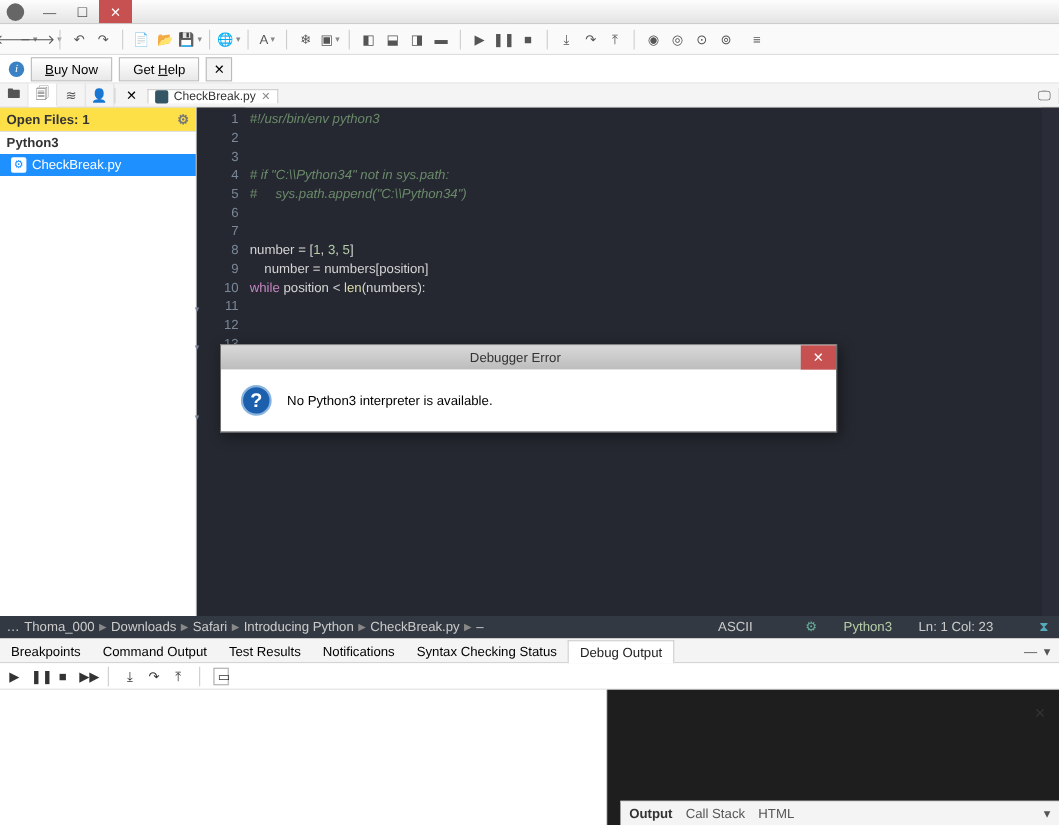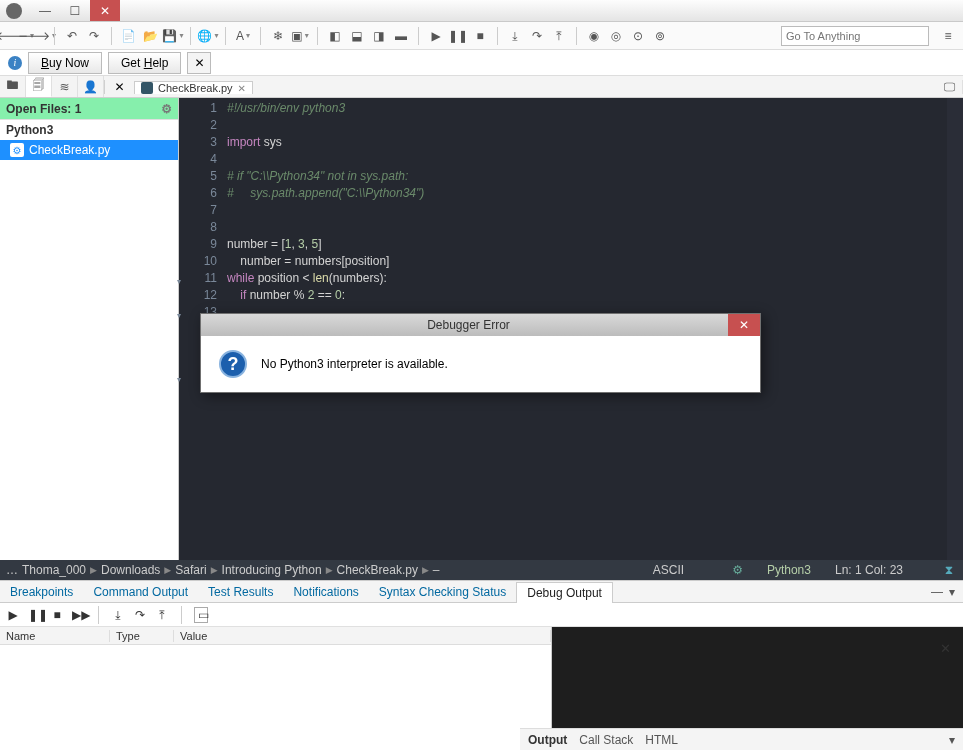--- a/index.html
+++ b/index.html
@@ -19,21 +19,21 @@
 .hamburger { width:18px; margin-left:6px; }
 .trialbar { height:26px; background:#fff; border-bottom:1px solid #ddd; display:flex; align-items:center; padding:0 8px; gap:6px; }
 .info-badge { width:14px; height:14px; border-radius:50%; background:#3b82c4; color:#fff; display:flex; align-items:center; justify-content:center; font-size:10px; font-style:italic; font-family:Georgia,serif; }
 .trialbar .msg { flex:1; color:#333; }
 .trialbar .btn { border:1px solid #bbb; background:linear-gradient(#fff,#e8e8e8); padding:3px 12px; cursor:pointer; }
 .trialbar .x { width:24px; text-align:center; border:1px solid #bbb; background:#f4f4f4; padding:3px 0; cursor:pointer; }
 .ictabs { height:22px; background:#f4f4f4; border-bottom:1px solid #d0d0d0; display:flex; align-items:center; }
 .ictabs .ict { width:26px; height:100%; display:flex; align-items:center; justify-content:center; color:#555; border-right:1px solid #e0e0e0; cursor:pointer; }
 .body { display:flex; height:462px; }
 .sidebar { width:179px; background:#fff; border-right:1px solid #ccc; display:flex; flex-direction:column; }
-.side-hdr { height:22px; background:#86efac; display:flex; align-items:center; justify-content:space-between; padding:0 6px; font-weight:bold; color:#333; border-bottom:1px solid #e0e0e0; }
+.side-hdr { height:22px; background:#fde047; display:flex; align-items:center; justify-content:space-between; padding:0 6px; font-weight:bold; color:#333; border-bottom:1px solid #e0e0e0; }
 .side-hdr .gear { color:#777; }
 .side-branch { padding:3px 6px; font-weight:bold; color:#333; }
 .side-file { height:20px; background:#1e90ff; color:#fff; display:flex; align-items:center; padding-left:10px; gap:5px; }
 .side-file .fi { width:14px; height:14px; background:#fff; border-radius:2px; color:#1e90ff; display:flex; align-items:center; justify-content:center; font-size:10px; }
 .edregion { flex:1; display:flex; flex-direction:column; background:#1e1e1e; position:relative; }
 .edtab { height:100%; background:#fff; border:1px solid #ccc; border-bottom:none; display:flex; align-items:center; padding:0 6px; gap:5px; position:relative; top:1px; }
 .edtab .pi { width:12px; height:12px; background:#356; border-radius:2px; }
 .edtab .tx { font-size:11px; color:#333; }
 .edtab .cx { color:#888; font-size:10px; }
 .editor { flex:1; background:#252830; display:flex; font-family:Consolas,monospace; font-size:13px; position:relative; }
@@ -51,21 +51,21 @@
 .mini { width:16px; background:#2a2d37; }
 .bcbar { height:20px; background:#333942; color:#ccc; display:flex; align-items:center; font-size:11px; padding:0 6px; gap:4px; }
 .bcbar .seg { color:#ccc; }
 .bcbar .car { color:#888; font-size:9px; }
 .bcbar .spacer { flex:1; }
 .bcbar .py { color:#b5cea8; margin:0 20px; }
 .bcbar .lc { color:#ccc; }
 .bcbar .hg { width:16px; height:16px; display:flex; align-items:center; justify-content:center; color:#5ab; }
 .bottom { height:194px; background:#fff; border-top:1px solid #ccc; display:flex; flex-direction:column; }
 .btabs { height:22px; background:#f4f4f4; border-bottom:1px solid #ccc; display:flex; align-items:center; }
-.btab { padding:0 10px; height:100%; display:flex; align-items:center; color:#0369a1; cursor:pointer; }
+.btab { padding:0 10px; height:100%; display:flex; align-items:center; color:#000000; cursor:pointer; }
 .btab.act { background:#fff; border:1px solid #ccc; border-bottom:none; color:#222; position:relative; top:1px; }
 .btabs .rt { margin-left:auto; display:flex; align-items:center; gap:6px; padding-right:8px; color:#555; }
 .btb { height:24px; background:#fff; border-bottom:1px solid #e0e0e0; display:flex; align-items:center; padding:0 6px; gap:8px; }
 .btb .ic { width:14px; color:#333; text-align:center; cursor:pointer; }
 .bsplit { flex:1; display:flex; }
 .bleft { width:552px; border-right:1px solid #ccc; display:flex; flex-direction:column; }
 .bright { flex:1; background:#1e1e1e; }
 .bhead { height:18px; background:#f4f4f4; border-bottom:1px solid #ddd; display:flex; align-items:center; }
 .bhead .col { padding:0 6px; font-size:11px; color:#333; border-right:1px solid #ddd; }
 .bhead .col.c1 { width:110px; }
@@ -127,23 +127,20 @@
   <div class="tb-btn">■</div>
   <div class="tb-sep"></div>
   <div class="tb-btn">⤓</div>
   <div class="tb-btn">↷</div>
   <div class="tb-btn">⤒</div>
   <div class="tb-sep"></div>
   <div class="tb-btn">◉</div>
   <div class="tb-btn">◎</div>
   <div class="tb-btn">⊙</div>
   <div class="tb-btn">⊚</div>
-  <div class="goto">
-    <input placeholder="Go To Anything" style="">
-  </div>
   <div class="tb-btn hamburger">≡</div>
 </div>
 
 <div class="trialbar">
   <div class="info-badge">i</div>
   <div class="btn"><span class="und">B</span><span>uy Now</span></div>
   <div class="btn"><span>Get </span><span class="und">H</span><span>elp</span></div>
   <div class="x">✕</div>
 </div>
 
@@ -194,30 +191,28 @@
         <div class="ln">12</div>
         <div class="ln"><span class="arw">▾</span>13</div>
         <div class="ln" style="height:50px"></div>
         <div class="ln">
             <span class="arw" style="top:0">▾</span>
           </div>
       </div>
       <div class="code">
         <div class="row"><span class="c-cm">#!/usr/bin/env python3</span></div>
         <div class="row"></div>
-        <div class="row"><span class="c-kw">import</span><span class="c-id"> sys</span></div>
         <div class="row"></div>
         <div class="row"><span class="c-cm"># if "C:\\Python34" not in sys.path:</span></div>
         <div class="row"><span class="c-cm">#     sys.path.append("C:\\Python34")</span></div>
         <div class="row"></div>
         <div class="row"></div>
         <div class="row"><span class="c-id">number </span><span class="c-op">=</span><span class="c-op"> [</span><span class="c-num">1</span><span class="c-op">, </span><span class="c-num">3</span><span class="c-op">, </span><span class="c-num">5</span><span class="c-op">]</span></div>
         <div class="row"><span class="c-id">    number </span><span class="c-op">=</span><span class="c-id"> numbers[position]</span></div>
         <div class="row"><span class="c-kw">while</span><span class="c-id"> position </span><span class="c-op">&lt;</span><span> </span><span class="c-fn">len</span><span class="c-id">(numbers):</span></div>
-        <div class="row"><span>    </span><span class="c-kw">if</span><span class="c-id"> number </span><span class="c-op">%</span><span> </span><span class="c-num">2</span><span> </span><span class="c-op">==</span><span> </span><span class="c-num">0</span><span class="c-op">:</span></div>
       </div>
       <div class="mini"></div>
     </div>
   </div>
 </div>
 
 <div class="bcbar">
   <span class="seg">…</span>
   <span class="seg">Thoma_000</span>
     <span class="car">▶</span>
@@ -263,31 +258,26 @@
     <span class="ic">↷</span>
     <span class="ic">⤒</span>
     <div class="tb-sep"></div>
     <span class="ic" style="border:1px solid #aaa;padding:0 3px;">▭</span>
     <div style="position:relative;flex:1;">
       <span class="bclose">✕</span>
     </div>
   </div>
   <div class="bsplit">
     <div class="bleft">
-      <div class="bhead">
-        <div class="col c1">Name</div>
-        <div class="col c2">Type</div>
-        <div class="col c3">Value</div>
-      </div>
       <div class="blist"></div>
 
     </div>
     <div class="bright">
       <div style="flex:1;height:calc(100% - 22px);"></div>
-      <div class="bfoot r" style="position:absolute;bottom:0;left:520px;right:0;">
+      <div class="bfoot r" style="position:absolute;bottom:0;left:564px;right:0;">
         <span class="olab">Output</span>
         <span>Call Stack</span>
         <span>HTML</span>
         <span style="flex:1"></span>
         <span>▾</span>
       </div>
     </div>
   </div>
 </div>
 

